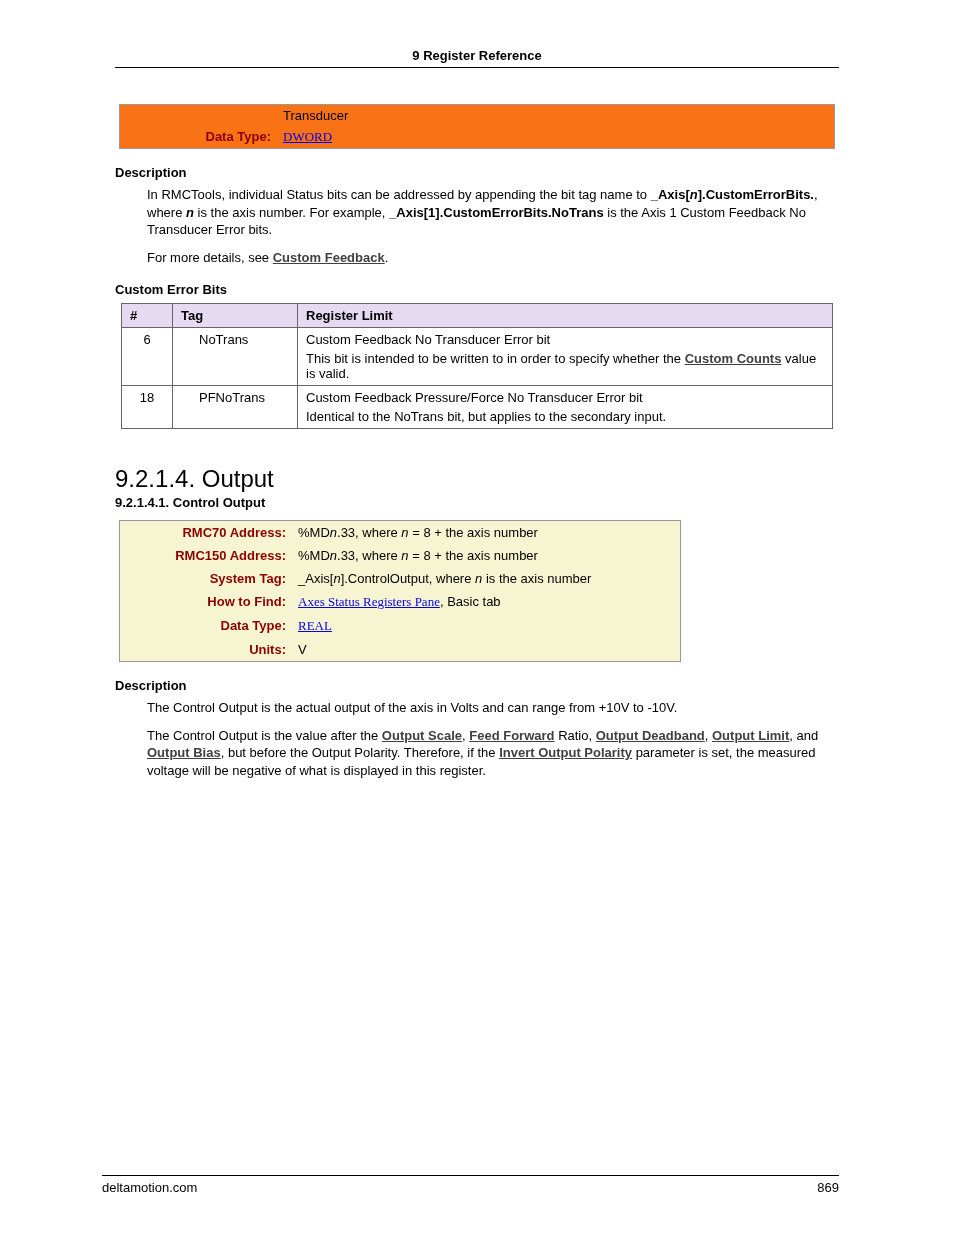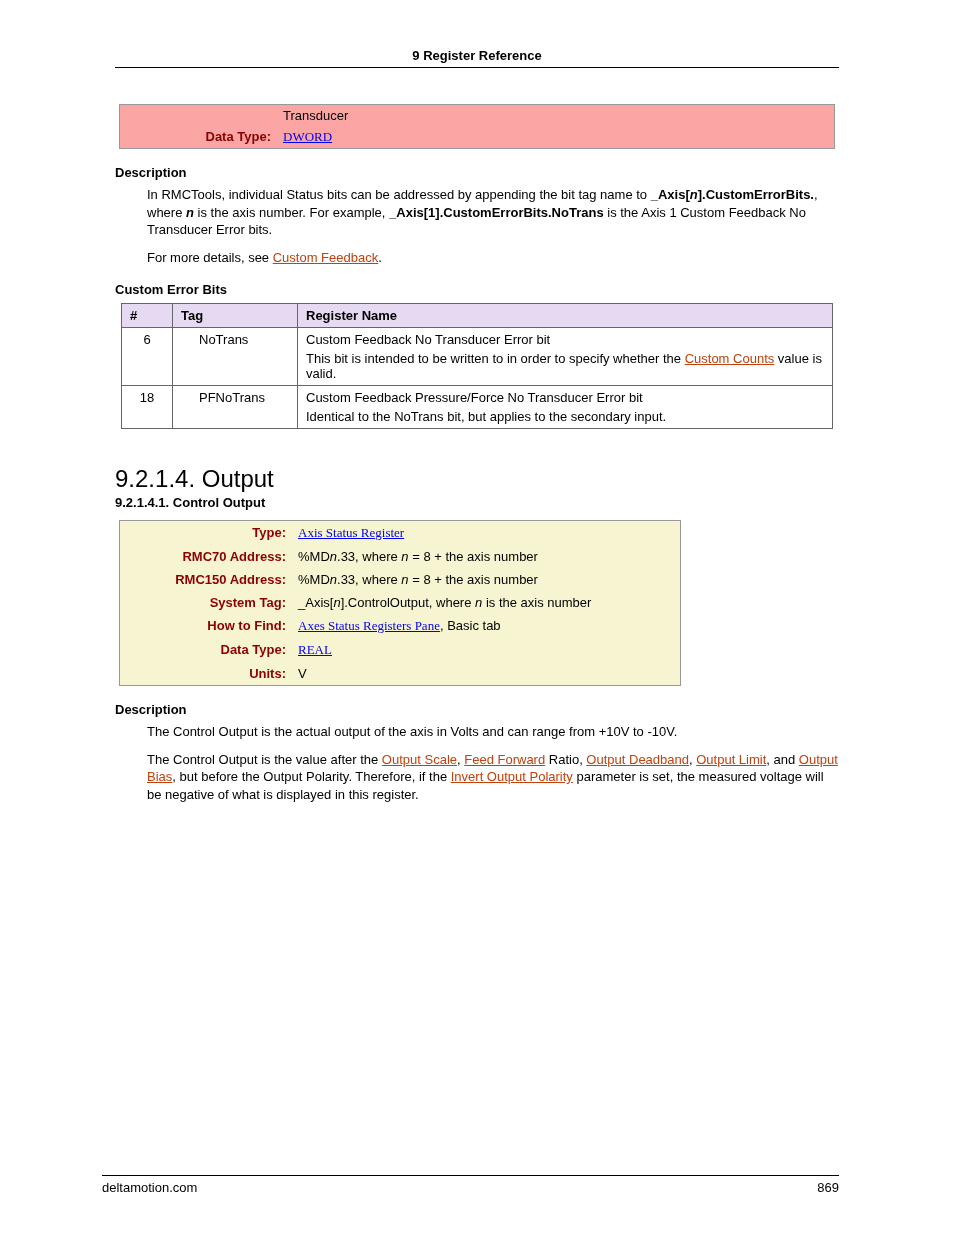--- a/index.html
+++ b/index.html
@@ -22,21 +22,21 @@
   .header {
     text-align: center;
     font-weight: bold;
     font-size: 13px;
     padding-bottom: 4px;
     border-bottom: 1px solid #000;
     margin-bottom: 36px;
   }
   .info-box {
     border: 1px solid #999;
-    background: #fca5a5;
+    background: #f97316;
     margin-left: 4px;
     margin-right: 4px;
   }
   .info-box table {
     border-collapse: collapse;
     width: 100%;
   }
   .info-box td.label {
     width: 145px;
     text-align: right;
@@ -48,22 +48,23 @@
   .info-box td.value {
     padding: 3px 6px 3px 6px;
     vertical-align: top;
   }
   a.link {
     color: #0000ee;
     text-decoration: underline;
     font-family: Liberation Serif, serif;
   }
   a.link-dark {
-    color: #c2410c;
+    color: #404040;
     text-decoration: underline;
+    font-weight: bold;
   }
   .section-title {
     font-weight: bold;
     margin-top: 16px;
     margin-bottom: 6px;
   }
   .body-text {
     margin-left: 32px;
     margin-bottom: 10px;
     line-height: 1.35;
@@ -155,21 +156,21 @@
   <div class="body-text">
     <span>For more details, see </span><a class="link-dark">Custom Feedback</a><span>.</span>
   </div>
 
   <div class="section-title">Custom Error Bits</div>
   <table class="bits-table">
     <tbody>
         <tr>
       <th class="num">#</th>
       <th class="tag">Tag</th>
-      <th>Register Name</th>
+      <th>Register Limit</th>
     </tr>
     <tr>
       <td class="num" rowspan="1">6</td>
       <td class="tag">NoTrans</td>
       <td>
         <div>Custom Feedback No Transducer Error bit</div>
         <div style="margin-top:4px;">
           <span>This bit is intended to be written to in order to specify whether the </span><a class="link-dark">Custom Counts</a><span> value is valid.</span>
         </div>
       </td>
@@ -184,24 +185,20 @@
     </tr>
   </tbody>
     </table>
 
   <h2 class="sec">9.2.1.4. Output</h2>
   <h3 class="subsec">9.2.1.4.1. Control Output</h3>
 
   <div class="info-box2">
     <table>
       <tbody>
-          <tr>
-        <td class="label">Type:</td>
-        <td class="value"><a class="link">Axis Status Register</a></td>
-      </tr>
       <tr>
         <td class="label">RMC70 Address:</td>
         <td class="value">
           <span>%MD</span><i><span>n</span></i><span>.33, where </span><i><span>n</span></i><span> = 8 + the axis number</span>
         </td>
       </tr>
       <tr>
         <td class="label">RMC150 Address:</td>
         <td class="value">
           <span>%MD</span><i><span>n</span></i><span>.33, where </span><i><span>n</span></i><span> = 8 + the axis number</span>

